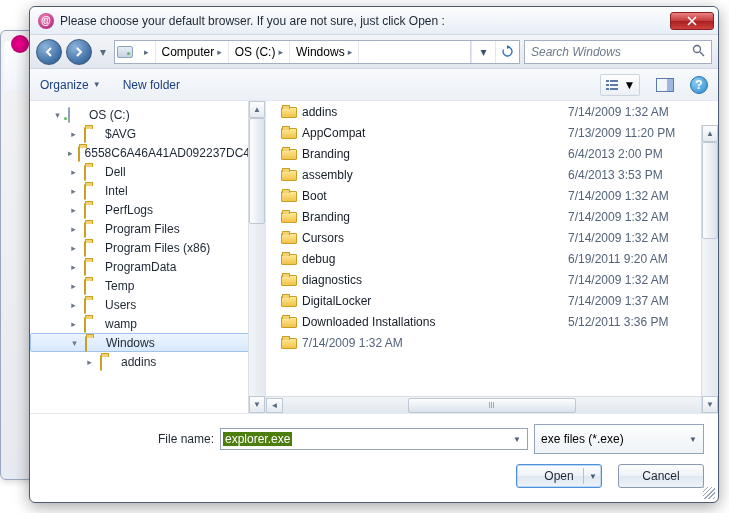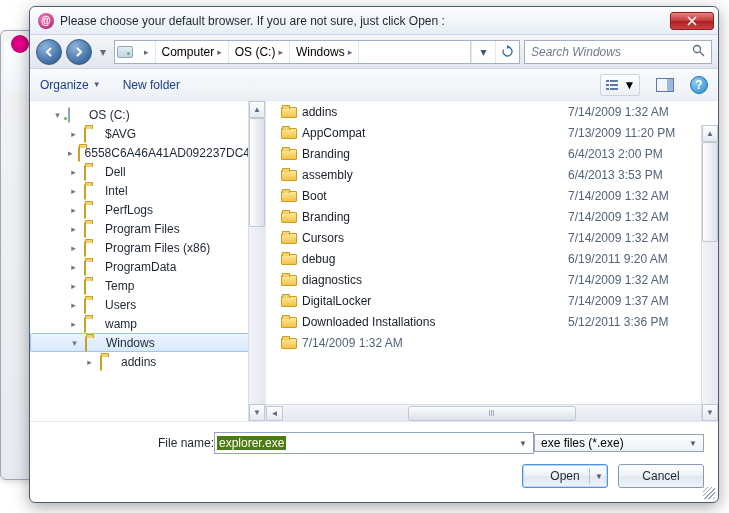--- a/index.html
+++ b/index.html
@@ -124,30 +124,30 @@
   .vs-thumb { position:absolute; top:0; left:0; right:0; height:38%;
               background:linear-gradient(90deg,#fdfdfd,#dbe2ec); border:1px solid #bfc9d6; border-radius:2px; }
   .list-wrap { position:relative; flex:1; display:flex; min-height:0; }
 
   .tree-vscroll { position:absolute; right:0; top:0; bottom:0; width:17px;
                   background:linear-gradient(90deg,#f2f4f7,#e3e8ef); border-left:1px solid #d7dde6;
                   display:flex; flex-direction:column; }
 
   
   .bottom { padding:10px 14px 14px; border-top:1px solid #e4e9f1; }
-  .fname-row { display:flex; align-items:center; margin-bottom:10px; }
+  .fname-row { display:flex; align-items:center; gap:6px; margin-bottom:10px; }
   .fname-label { width:170px; text-align:right; color:#1d2733; }
   .fname-input { flex:1; height:22px; border:1px solid #93a4bc; background:#fff;
                  display:flex; align-items:center; padding:0 2px; }
   .fname-val { background:#4d7c0f; color:#fff; padding:0 2px; }
   .fname-dd { margin-left:auto; width:16px; text-align:center; font-size:8px; color:#4a5d78; }
-  .filter { width:170px; height:18px; border:1px solid #93a4bc; background:linear-gradient(#fdfefe,#eef2f7);
+  .filter { width:170px; height:30px; border:1px solid #93a4bc; background:linear-gradient(#fdfefe,#eef2f7);
             display:flex; align-items:center; padding:0 6px; }
   .filter .dd { margin-left:auto; font-size:8px; color:#4a5d78; }
-  .btn-row { display:flex; justify-content:flex-end; gap:10px; }
+  .btn-row { display:flex; justify-content:flex-end; gap:16px; }
   .btn { width:86px; height:24px; border:1px solid #8a99af; border-radius:3px;
          background:linear-gradient(#fdfefe 0%,#eef2f7 49%,#e0e7f0 50%,#eef3f9 100%);
          display:flex; align-items:center; justify-content:center; color:#1d2733; }
   .btn.split { position:relative; border-color:#4e90d9; box-shadow:0 0 0 1px #bcd7f5 inset; }
   .btn.split .dd { position:absolute; right:4px; font-size:8px; color:#4a5d78;
                    border-left:1px solid #b3c2d6; padding-left:5px; height:16px;
                    display:flex; align-items:center; }
 
   .sizegrip { position:absolute; right:3px; bottom:3px; width:12px; height:12px;
               background:repeating-linear-gradient(135deg,#9aa7bc 0 1px,transparent 1px 3px); }

